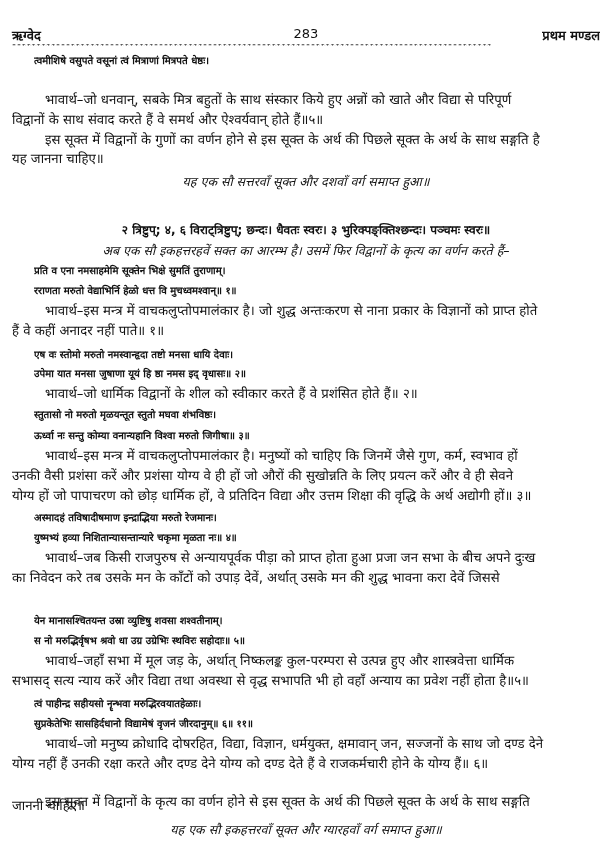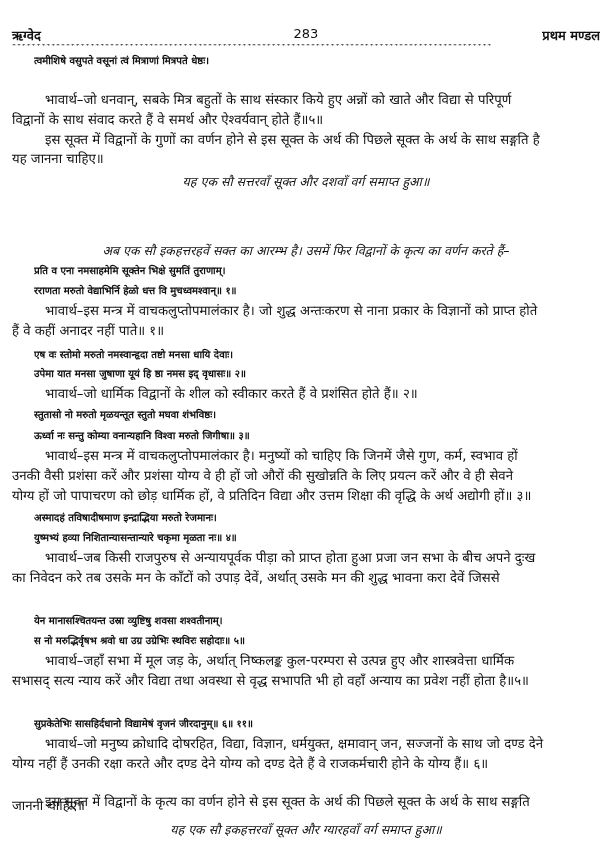--- a/index.html
+++ b/index.html
@@ -32,20 +32,21 @@
   </div>
   <div class="sep">**************************************************************************************************</div>
 
   <div class="ln verse" style="top:51px">त्वमीशिषे वसुपते वसूनां त्वं मित्राणां मित्रपते धेष्ठः।</div>
   <div class="ln indent" style="top:90px;right:12px">भावार्थ–जो धनवान्, सबके मित्र बहुतों के साथ संस्कार किये हुए अन्नों को खाते और विद्या से परिपूर्ण</div>
   <div class="ln" style="top:110px">विद्वानों के साथ संवाद करते हैं वे समर्थ और ऐश्वर्यवान् होते हैं॥५॥</div>
   <div class="ln indent" style="top:130px">इस सूक्त में विद्वानों के गुणों का वर्णन होने से इस सूक्त के अर्थ की पिछले सूक्त के अर्थ के साथ सङ्गति है</div>
   <div class="ln" style="top:149px">यह जानना चाहिए॥</div>
   <div class="ln ctr it" style="top:172px">यह एक सौ सत्तरवाँ सूक्त और दशवाँ वर्ग समाप्त हुआ॥</div>
 
+  <div class="ln meta ctr" style="top:221px">२ त्रिष्टुप्; ४, ६ विराट्त्रिष्टुप्; छन्दः। धैवतः स्वरः। ३ भुरिक्पङ्क्तिश्छन्दः। पञ्चमः स्वरः॥</div>
   <div class="ln ctr it" style="top:241px">अब एक सौ इकहत्तरहवें सक्त का आरम्भ है। उसमें फिर विद्वानों के कृत्य का वर्णन करते हैं–</div>
 
   <div class="ln verse" style="top:261px">प्रति व एना नमसाहमेमि सूक्तेन भिक्षे सुमतिं तुराणाम्।</div>
   <div class="ln verse" style="top:281px">रराणता मरुतो वेद्याभिर्नि हेळो धत्त वि मुचध्वमश्वान्॥ १॥</div>
   <div class="ln indent" style="top:301px">भावार्थ–इस मन्त्र में वाचकलुप्तोपमालंकार है। जो शुद्ध अन्तःकरण से नाना प्रकार के विज्ञानों को प्राप्त होते</div>
   <div class="ln" style="top:321px">हैं वे कहीं अनादर नहीं पाते॥ १॥</div>
 
   <div class="ln verse" style="top:345px">एष वः स्तोमो मरुतो नमस्वान्हृदा तष्टो मनसा धायि देवाः।</div>
   <div class="ln verse" style="top:364px">उपेमा यात मनसा जुषाणा यूयं हि ष्ठा नमस इद् वृधासः॥ २॥</div>
   <div class="ln indent" style="top:384px">भावार्थ–जो धार्मिक विद्वानों के शील को स्वीकार करते हैं वे प्रशंसित होते हैं॥ २॥</div>
@@ -59,20 +60,21 @@
   <div class="ln verse" style="top:508px">अस्मादहं तविषादीषमाण इन्द्राद्भिया मरुतो रेजमानः।</div>
   <div class="ln verse" style="top:528px">युष्मभ्यं हव्या निशितान्यासन्तान्यारे चकृमा मृळता नः॥ ४॥</div>
   <div class="ln indent" style="top:548px">भावार्थ–जब किसी राजपुरुष से अन्यायपूर्वक पीड़ा को प्राप्त होता हुआ प्रजा जन सभा के बीच अपने दुःख</div>
   <div class="ln" style="top:568px">का निवेदन करे तब उसके मन के काँटों को उपाड़ देवें, अर्थात् उसके मन की शुद्ध भावना करा देवें जिससे</div>
 
   <div class="ln verse" style="top:611px">येन मानासश्चितयन्त उस्रा व्युष्टिषु शवसा शश्वतीनाम्।</div>
   <div class="ln verse" style="top:631px">स नो मरुद्भिर्वृषभ श्रवो धा उग्र उग्रेभिः स्थविरः सहोदाः॥ ५॥</div>
   <div class="ln indent" style="top:651px">भावार्थ–जहाँ सभा में मूल जड़ के, अर्थात् निष्कलङ्क कुल-परम्परा से उत्पन्न हुए और शास्त्रवेत्ता धार्मिक</div>
   <div class="ln" style="top:671px">सभासद् सत्य न्याय करें और विद्या तथा अवस्था से वृद्ध सभापति भी हो वहाँ अन्याय का प्रवेश नहीं होता है॥५॥</div>
 
+  <div class="ln verse" style="top:694px">त्वं पाहीन्द्र सहीयसो नॄन्भवा मरुद्भिरवयातहेळाः।</div>
   <div class="ln verse" style="top:714px">सुप्रकेतेभिः सासहिर्दधानो विद्यामेषं वृजनं जीरदानुम्॥ ६॥ ११॥</div>
   <div class="ln indent" style="top:734px">भावार्थ–जो मनुष्य क्रोधादि दोषरहित, विद्या, विज्ञान, धर्मयुक्त, क्षमावान् जन, सज्जनों के साथ जो दण्ड देने</div>
   <div class="ln" style="top:754px">योग्य नहीं हैं उनकी रक्षा करते और दण्ड देने योग्य को दण्ड देते हैं वे राजकर्मचारी होने के योग्य हैं॥ ६॥</div>
 
   <div class="ln indent" style="top:792px">इस सूक्त में विद्वानों के कृत्य का वर्णन होने से इस सूक्त के अर्थ की पिछले सूक्त के अर्थ के साथ सङ्गति</div>
   <div class="ln" style="top:796px">जाननी चाहिए॥</div>
   <div class="ln ctr it" style="top:820px">यह एक सौ इकहत्तरवाँ सूक्त और ग्यारहवाँ वर्ग समाप्त हुआ॥</div>
 </div>
 
 </body></html>

